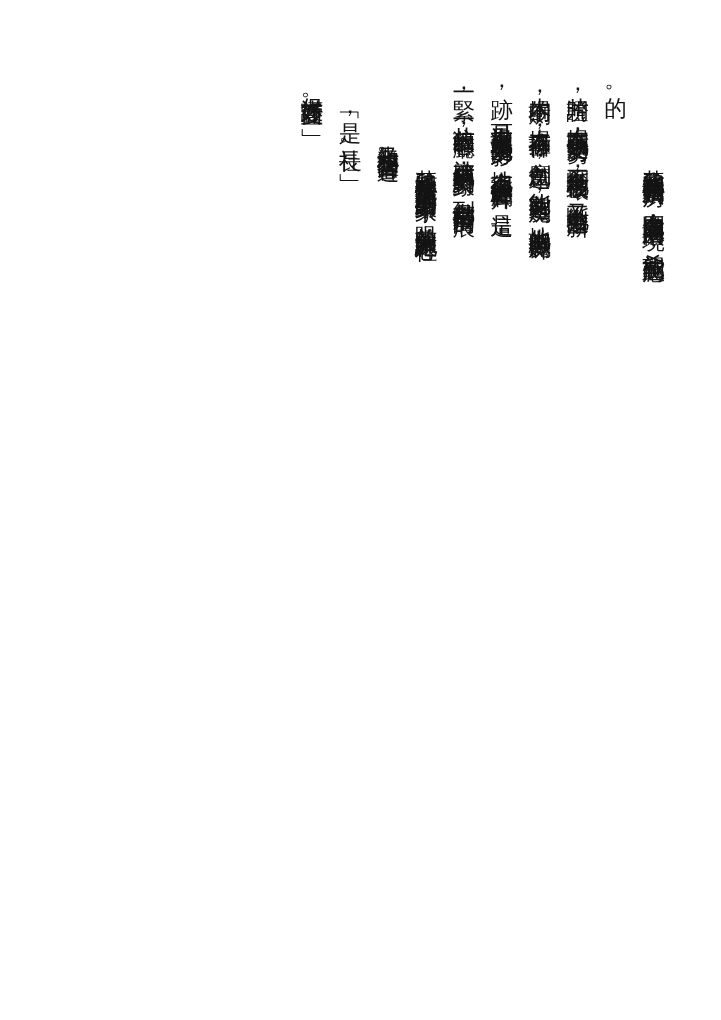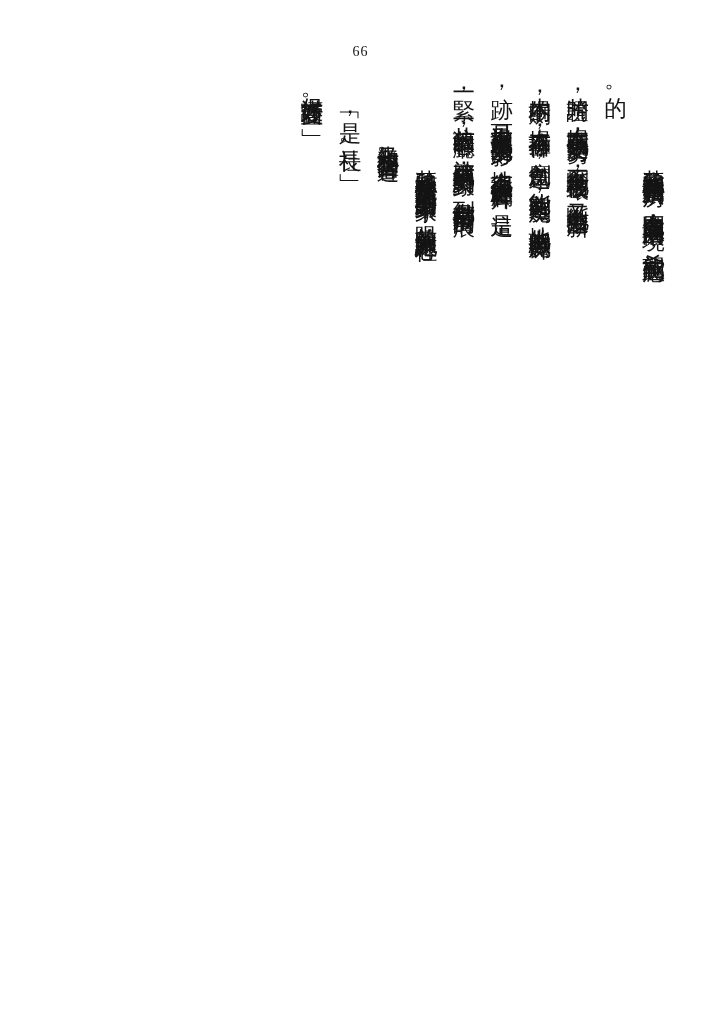--- a/index.html
+++ b/index.html
@@ -54,21 +54,20 @@
   }
   .col-indent-1 { padding-top: 24px; }
   .col-indent-2 { padding-top: 48px; }
   .col-indent-3 { padding-top: 72px; }
 </style>
 </head>
 <body>
 
 <div id="page">
 
-  <div id="page-number">66</div>
 
   <div id="text-body">
     <div class="column">保護好愛西亞。」</div>
     <div class="column col-indent-1">「是，社長。」</div>
     <div class="column col-indent-2">朱乃和小貓齊聲回答道。</div>
     <div class="column col-indent-3">莉雅絲通過魔法陣前往了木場的契約對象家中，眼前的景象讓她心裡</div>
     <div class="column">一緊，一片狼藉的客廳，被劈成兩半的契約對象，到處都是打鬥留下的痕</div>
     <div class="column">跡，可是沒有找到木場與兇手的身影，地上有很多碎掉的金屬碎片，這是</div>
     <div class="column">木場的劍，木場擁有神器，魔劍創造，能夠製造魔劍，地上的無數魔劍碎</div>
     <div class="column">片證明，木場在戰鬥中處於劣勢，魔劍不斷地被破壞，又不斷地製造出新</div>

